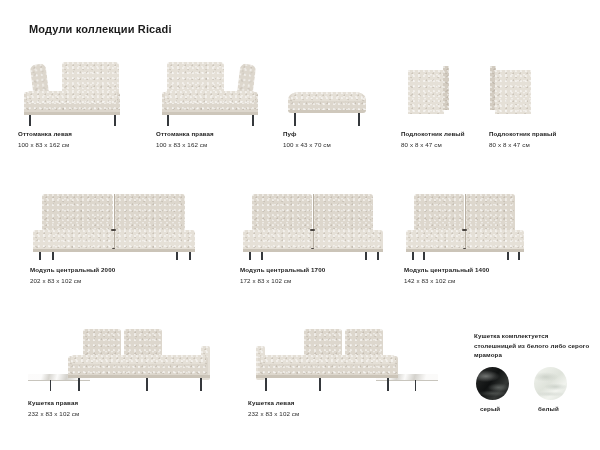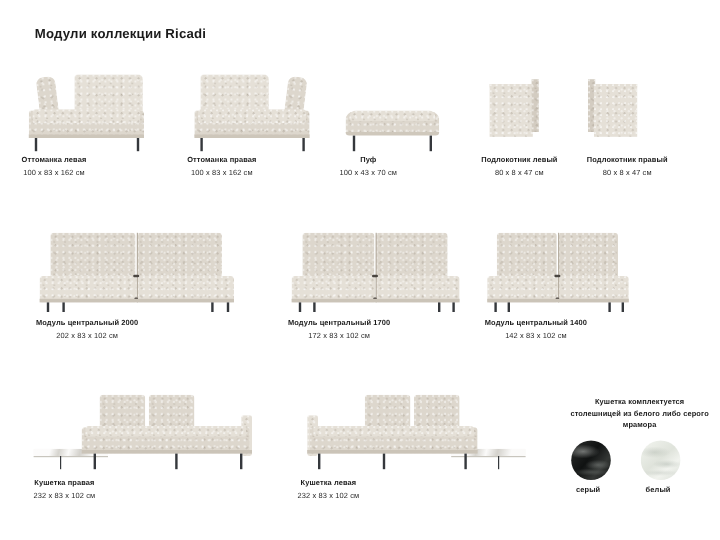--- a/index.html
+++ b/index.html
@@ -3,21 +3,21 @@
 <meta charset="utf-8">
 <style>
   html,body{margin:0;padding:0;}
   body{
     width:600px;height:450px;overflow:hidden;
     background:#ffffff;
     font-family:"Liberation Sans","DejaVu Sans",sans-serif;
     color:#1c1c1c;
     -webkit-font-smoothing:antialiased;
   }
-  .page{position:relative;width:600px;height:450px;text-align:center;}
+  .page{position:relative;width:600px;height:450px;}
 
   .page-title{
     position:absolute;left:29px;top:23px;
     font-size:11px;font-weight:700;letter-spacing:.15px;color:#1b1b1b;
   }
 
   
   .item{position:absolute;}
   .art{position:relative;width:100%;}
   .cap{position:absolute;left:0;white-space:nowrap;}

